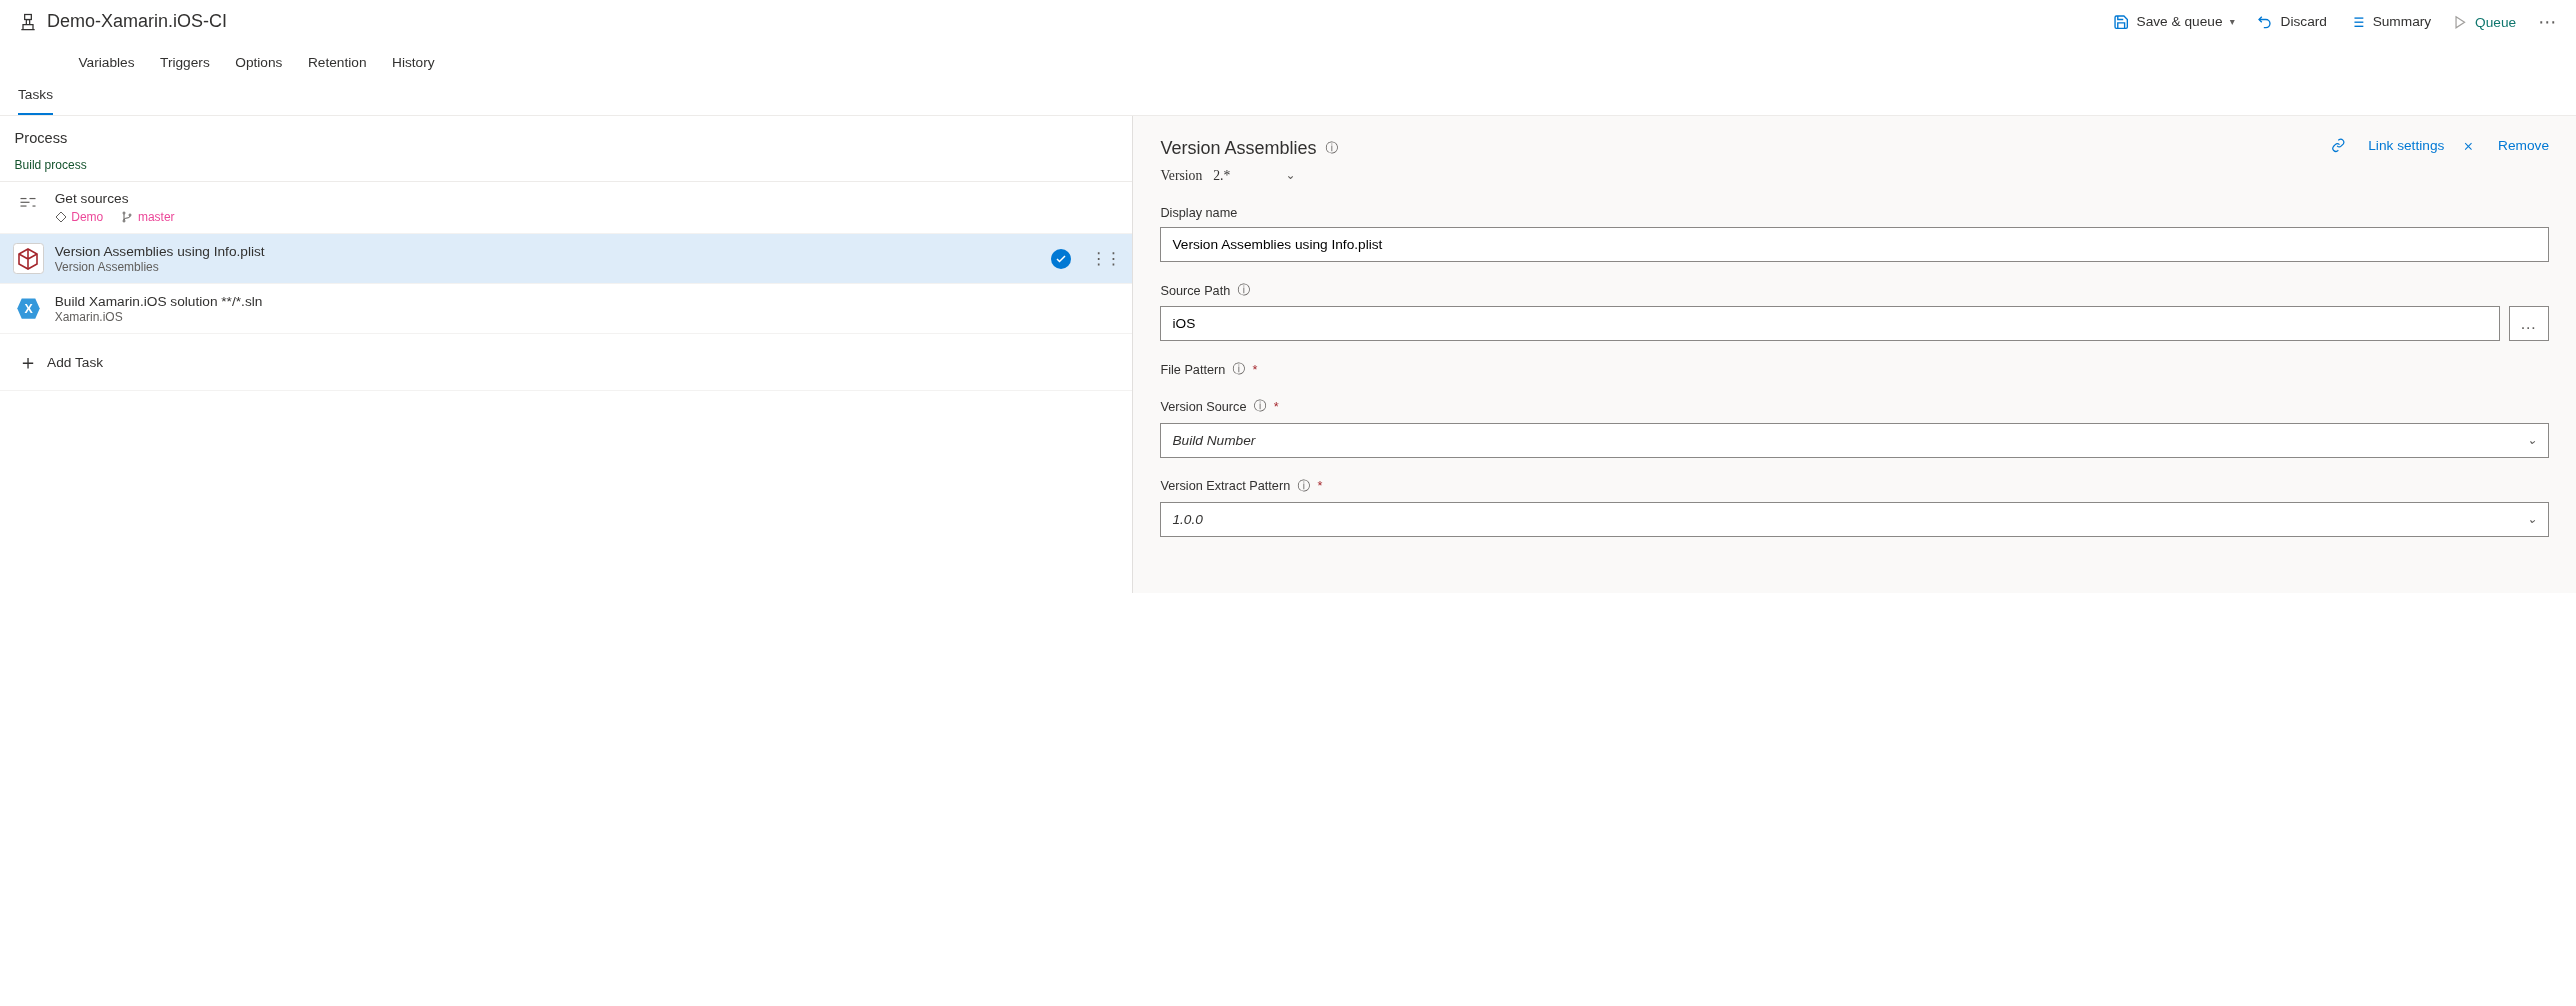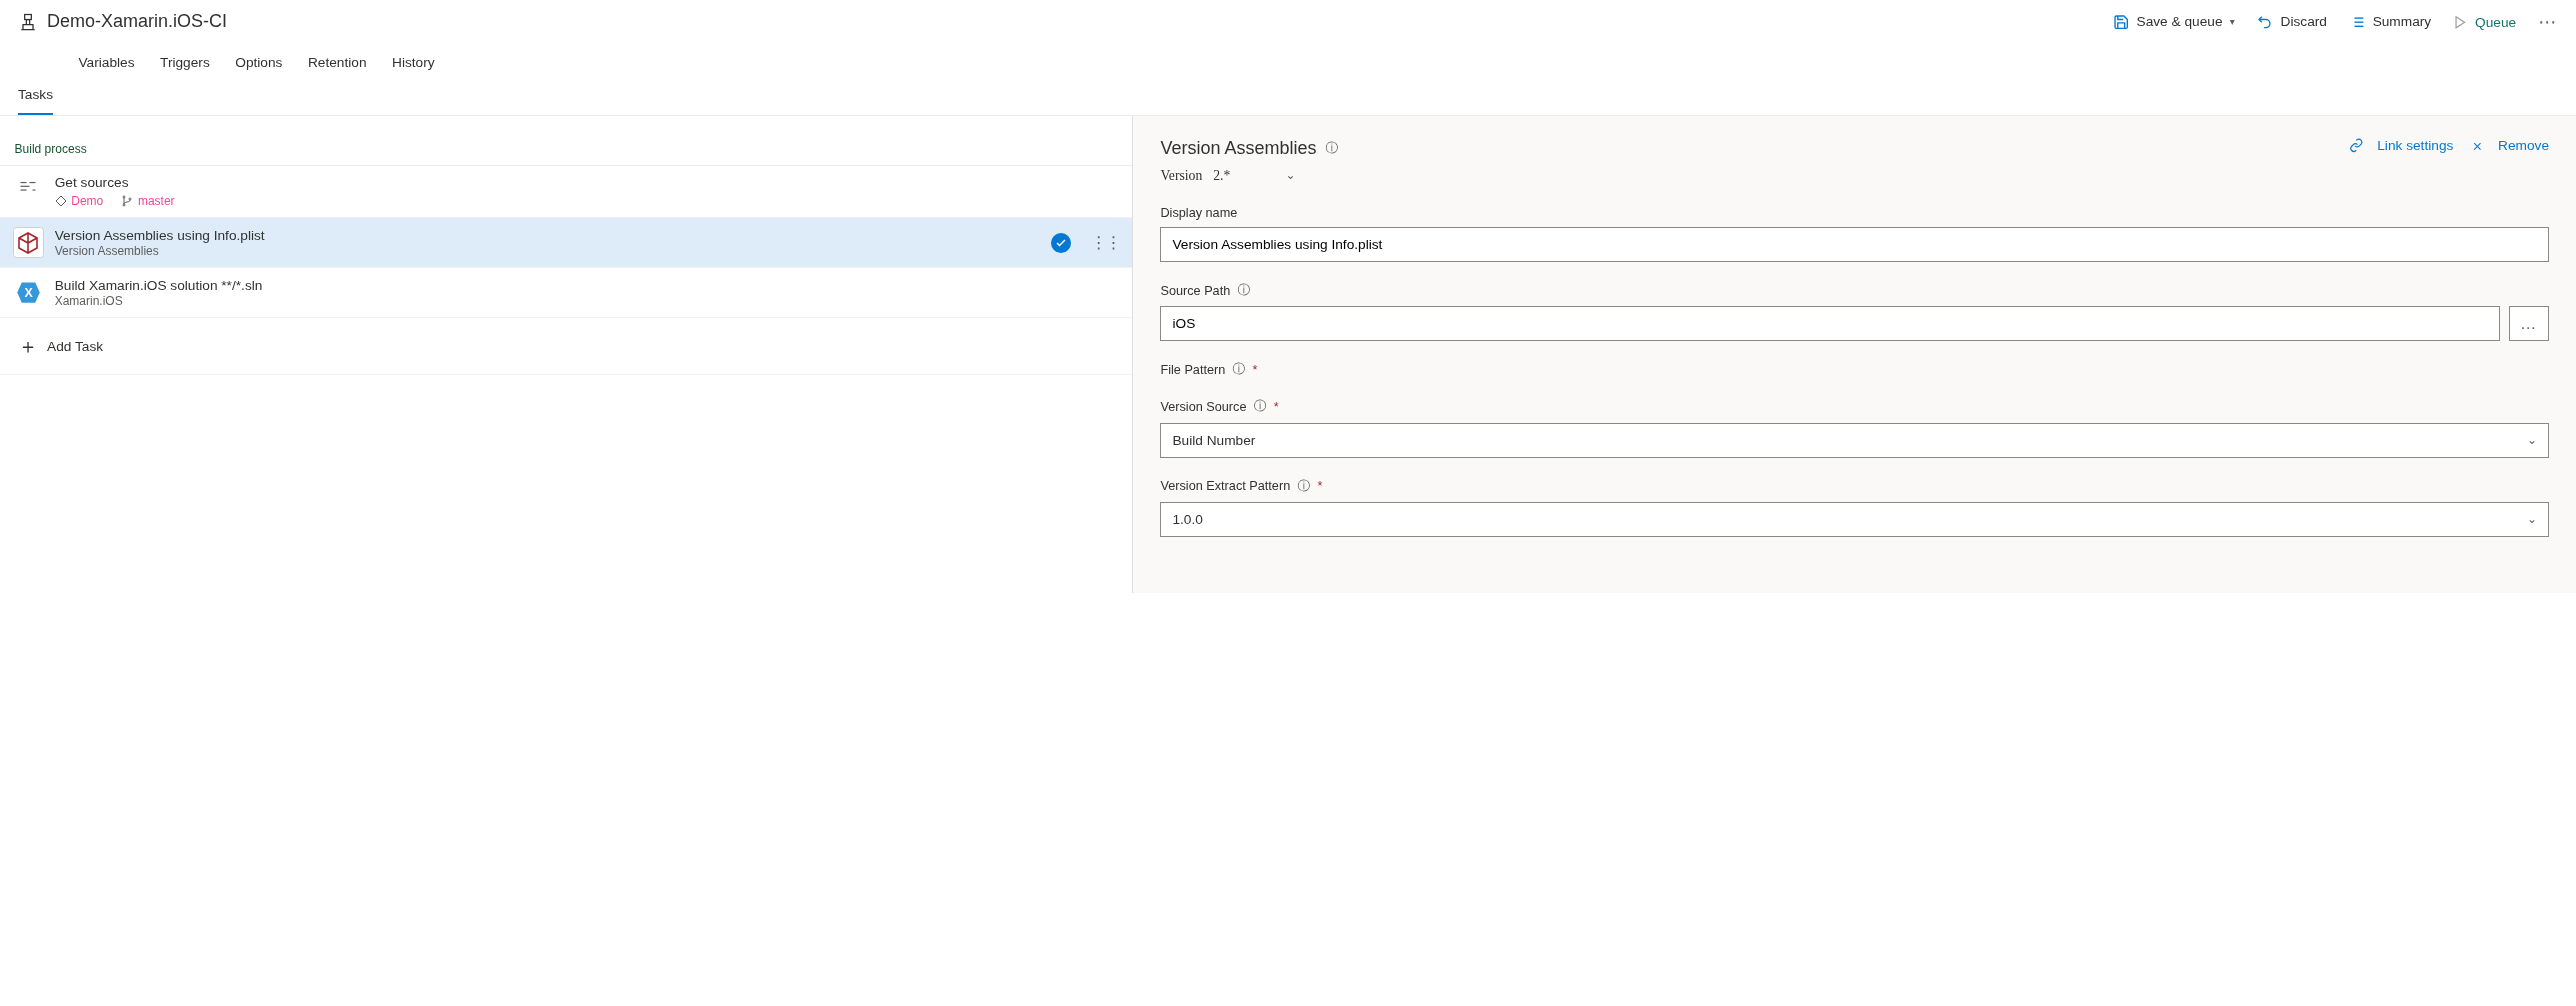--- a/index.html
+++ b/index.html
@@ -81,35 +81,35 @@
     }
     .right-pane { flex:1; padding:22px 27px 36px 27px; background:#faf9f8; }
     .details-header {
       display:flex; justify-content:space-between; align-items:flex-start;
       margin-bottom:3.6px;
     }
     .details-title { font-size:18px; font-weight:400; display:flex; align-items:center; gap:9px; }
     .info-circle { font-size:12.7px; color:#605e5c; }
     .details-links { display:flex; gap:18px; }
     .link-btn {
-      display:flex; align-items:flex-end; gap:14px; color:#0078d4;
+      display:flex; align-items:flex-end; gap:23px; color:#0078d4;
       font-size:13.7px; cursor:pointer;
     }
     .version-row { display:flex; align-items:center; gap:11px; margin:9px 0 22px 0; font-size:13.7px;font-family:Liberation Serif, serif; }
     .version-select {
       display:flex; align-items:center; gap:55px; cursor:pointer;
     }
     .field { margin-bottom:20px; }
     .field-label { font-size:12.7px; margin-bottom:7.3px; display:flex; align-items:center; gap:7.3px; }
     .required { color:#a4262c; }
     .text-input, .select-input {
       width:100%; padding:9px 11px; font-size:13.7px;
       border:0.9px solid #8a8886; background:#fff; font-family:inherit;
     }
-    .select-input { display:flex; justify-content:space-between; align-items:flex-start; cursor:pointer; }
+    .select-input { display:flex; justify-content:space-between; align-items:flex-start; cursor:pointer;font-style:italic; }
     .with-browse { display:flex; gap:9px; }
     .with-browse .text-input { flex:1; }
     .browse-btn {
       width:40px; border:0.9px solid #8a8886; background:#fff;
       display:flex; align-items:center; justify-content:center; cursor:pointer;
       font-size:16.4px; letter-spacing:1.8px; color:#605e5c;
     }
     .chev { font-size:12px; color:#605e5c; }
     svg { display:block; }
   </style>
@@ -177,20 +177,21 @@
   <div class="tab">Variables</div>
   <div class="tab">Triggers</div>
   <div class="tab">Options</div>
   <div class="tab">Retention</div>
   <div class="tab">History</div>
 </div>
 
 <div class="main">
   <div class="left-pane">
     <div class="process-header">
+      <div class="p-title">Process</div>
       <div class="p-sub">Build process</div>
     </div>
 
     <div class="get-sources-row">
       <div class="gs-icon">
         <svg width="18" height="14.6" viewBox="0 0 24 18" fill="none" stroke="#605e5c" stroke-width="1.6">
           <line x1="2" y1="4" x2="10" y2="4"></line>
             <line x1="2" y1="9" x2="14" y2="9"></line>
             <line x1="2" y1="14" x2="10" y2="14"></line>
           <line x1="14" y1="4" x2="22" y2="4"></line>

